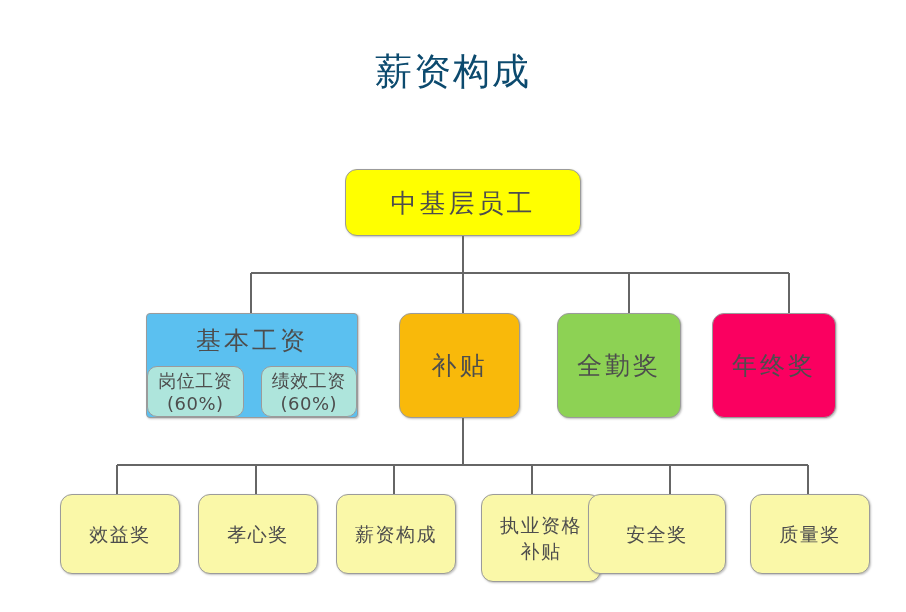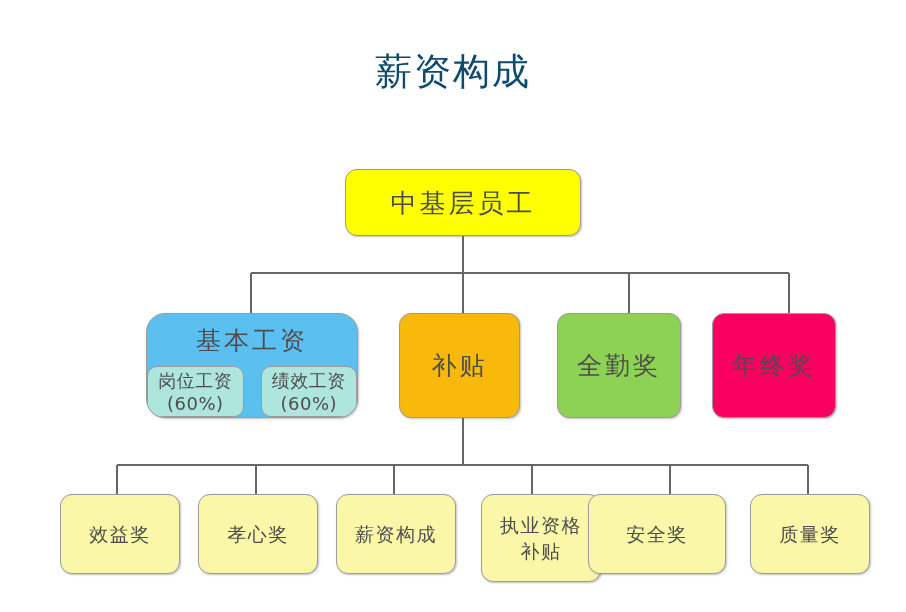--- a/index.html
+++ b/index.html
@@ -80,21 +80,21 @@
   }
   .node.orange  { background: #f9b90a; }
   .node.green   { background: #8dd254; }
   .node.magenta { background: #fa0060; }
 
   
   #node-base-salary {
     position: absolute;
     box-sizing: border-box;
     border: 1px solid #9b9b9b;
-    border-radius: 19px;
+    border-radius: 4px;
     background: #5bc0f0;
     box-shadow: 1px 1px 2px rgba(120,120,120,0.45);
     overflow: hidden;
     display: flex;
     flex-direction: column;
   }
   #node-base-salary .group-head {
     flex: 0 0 52px;
     display: flex;
     align-items: center;

